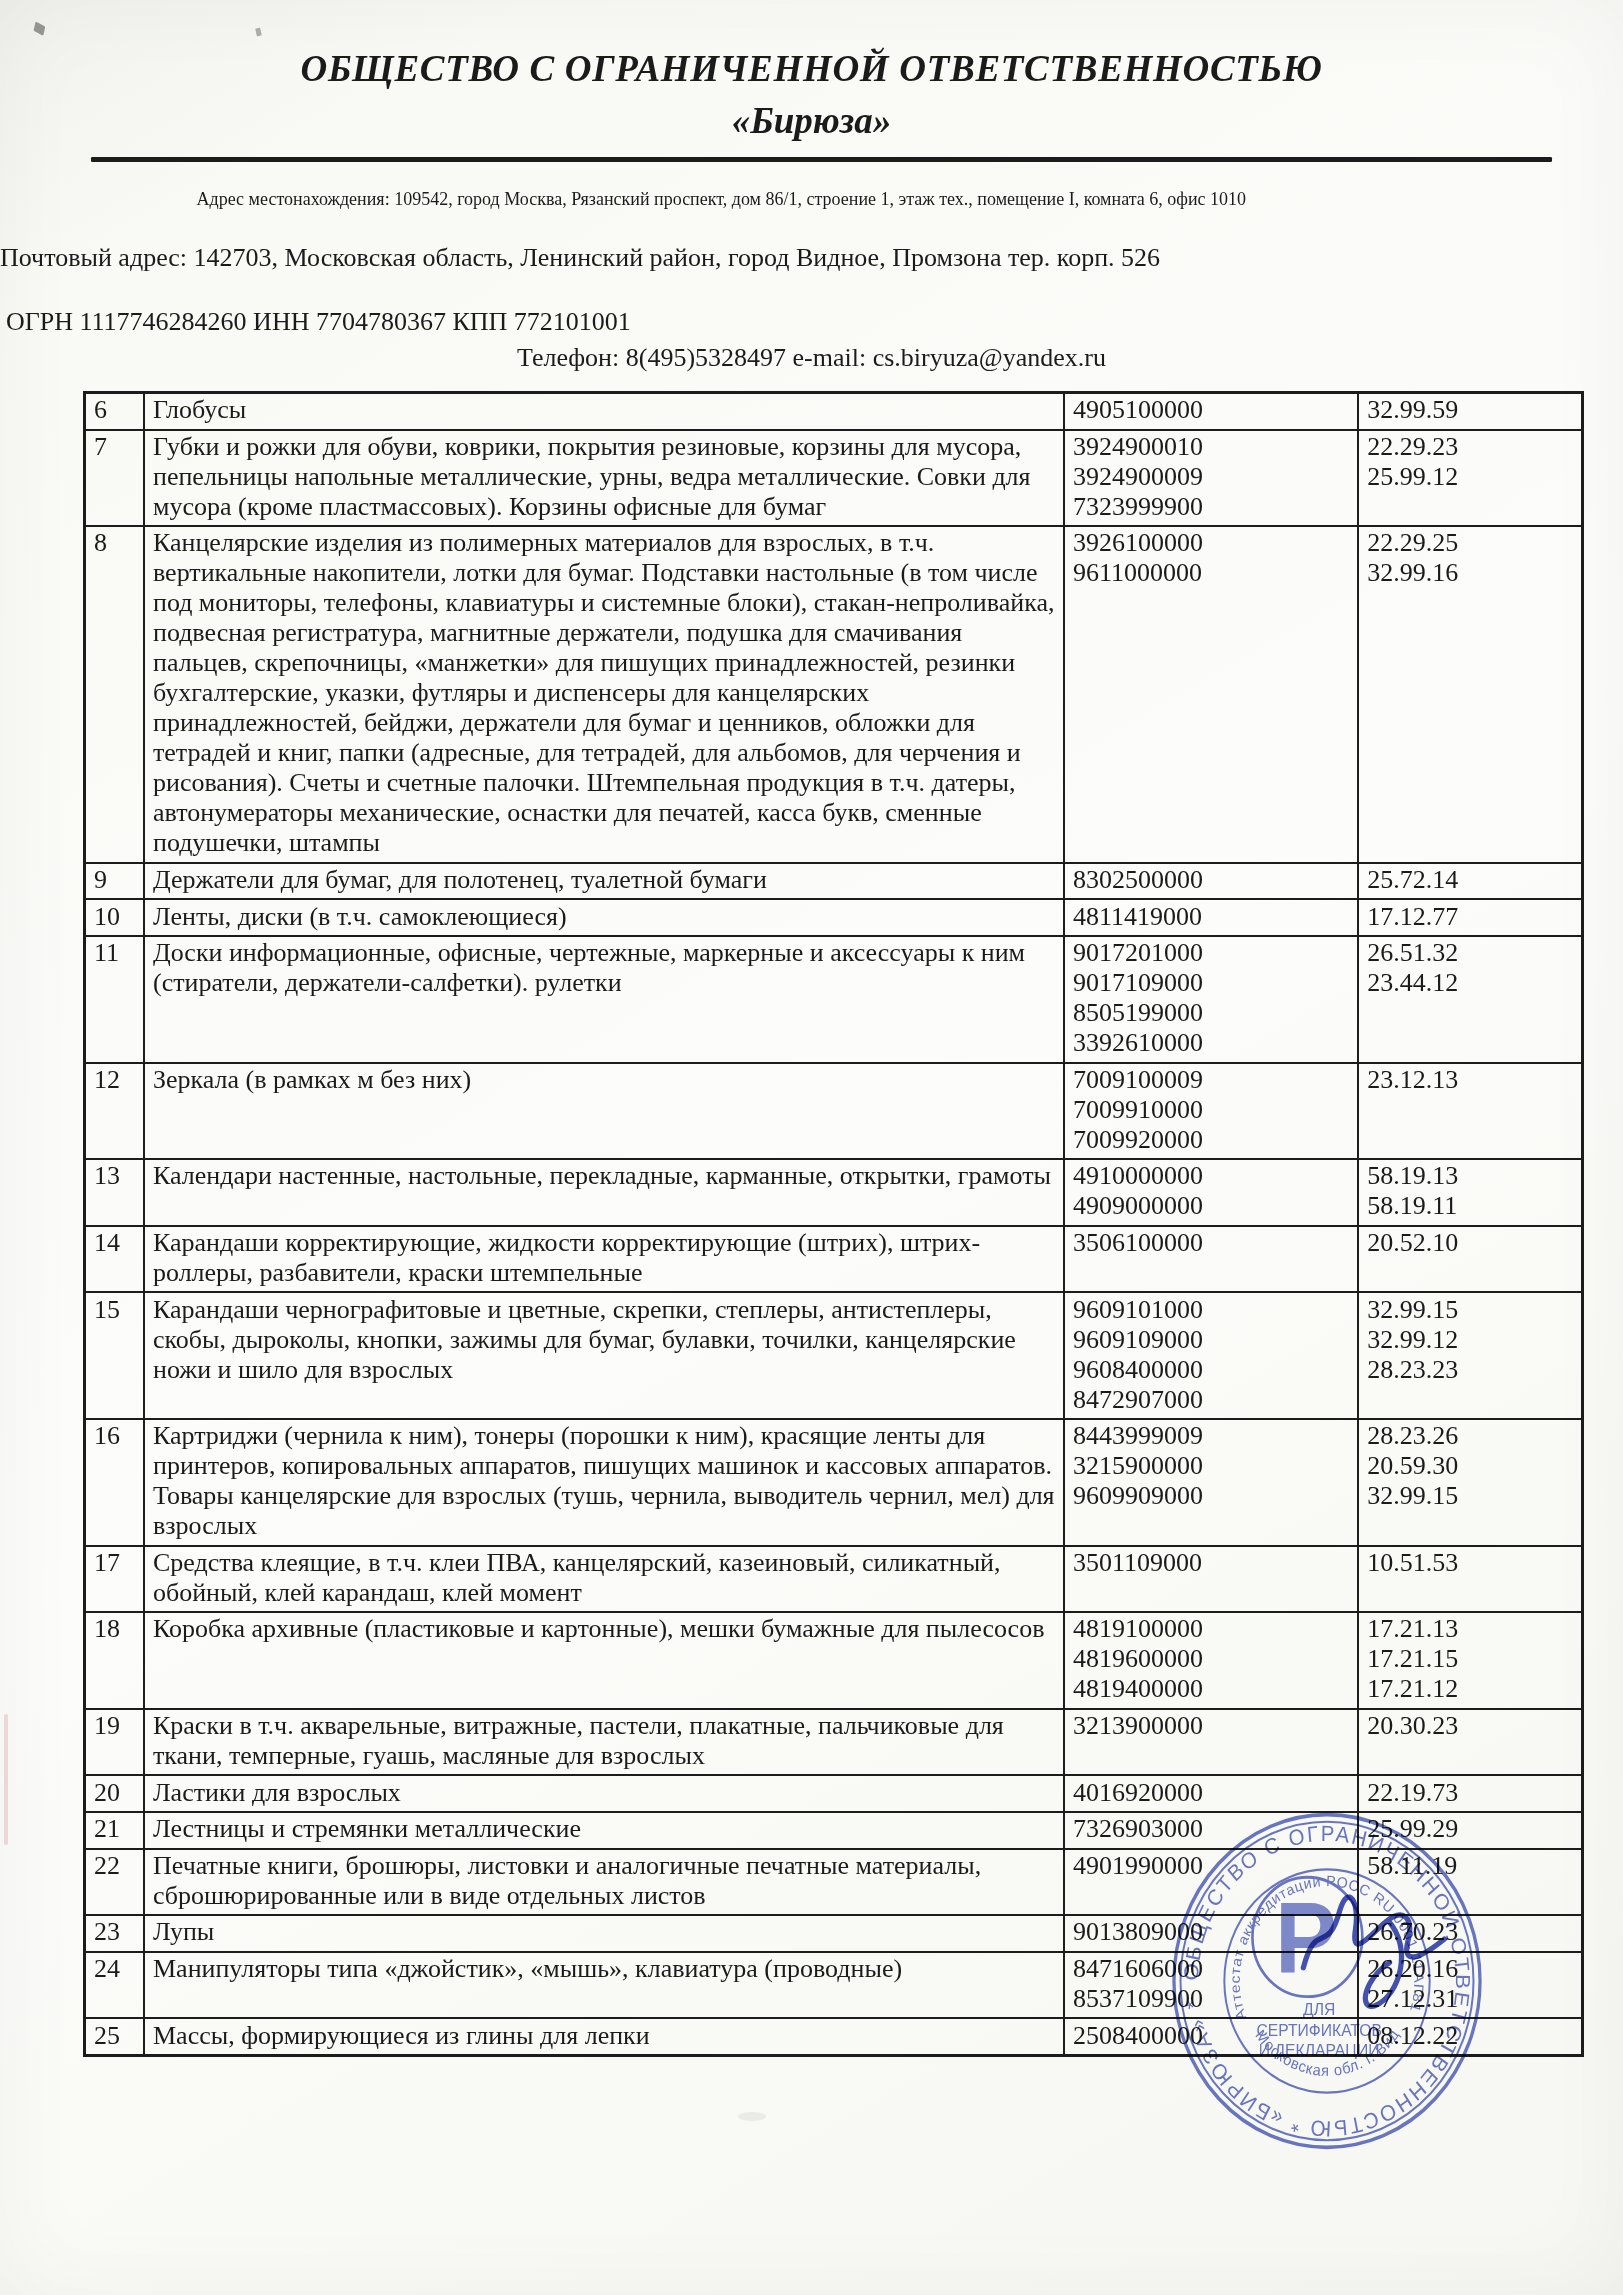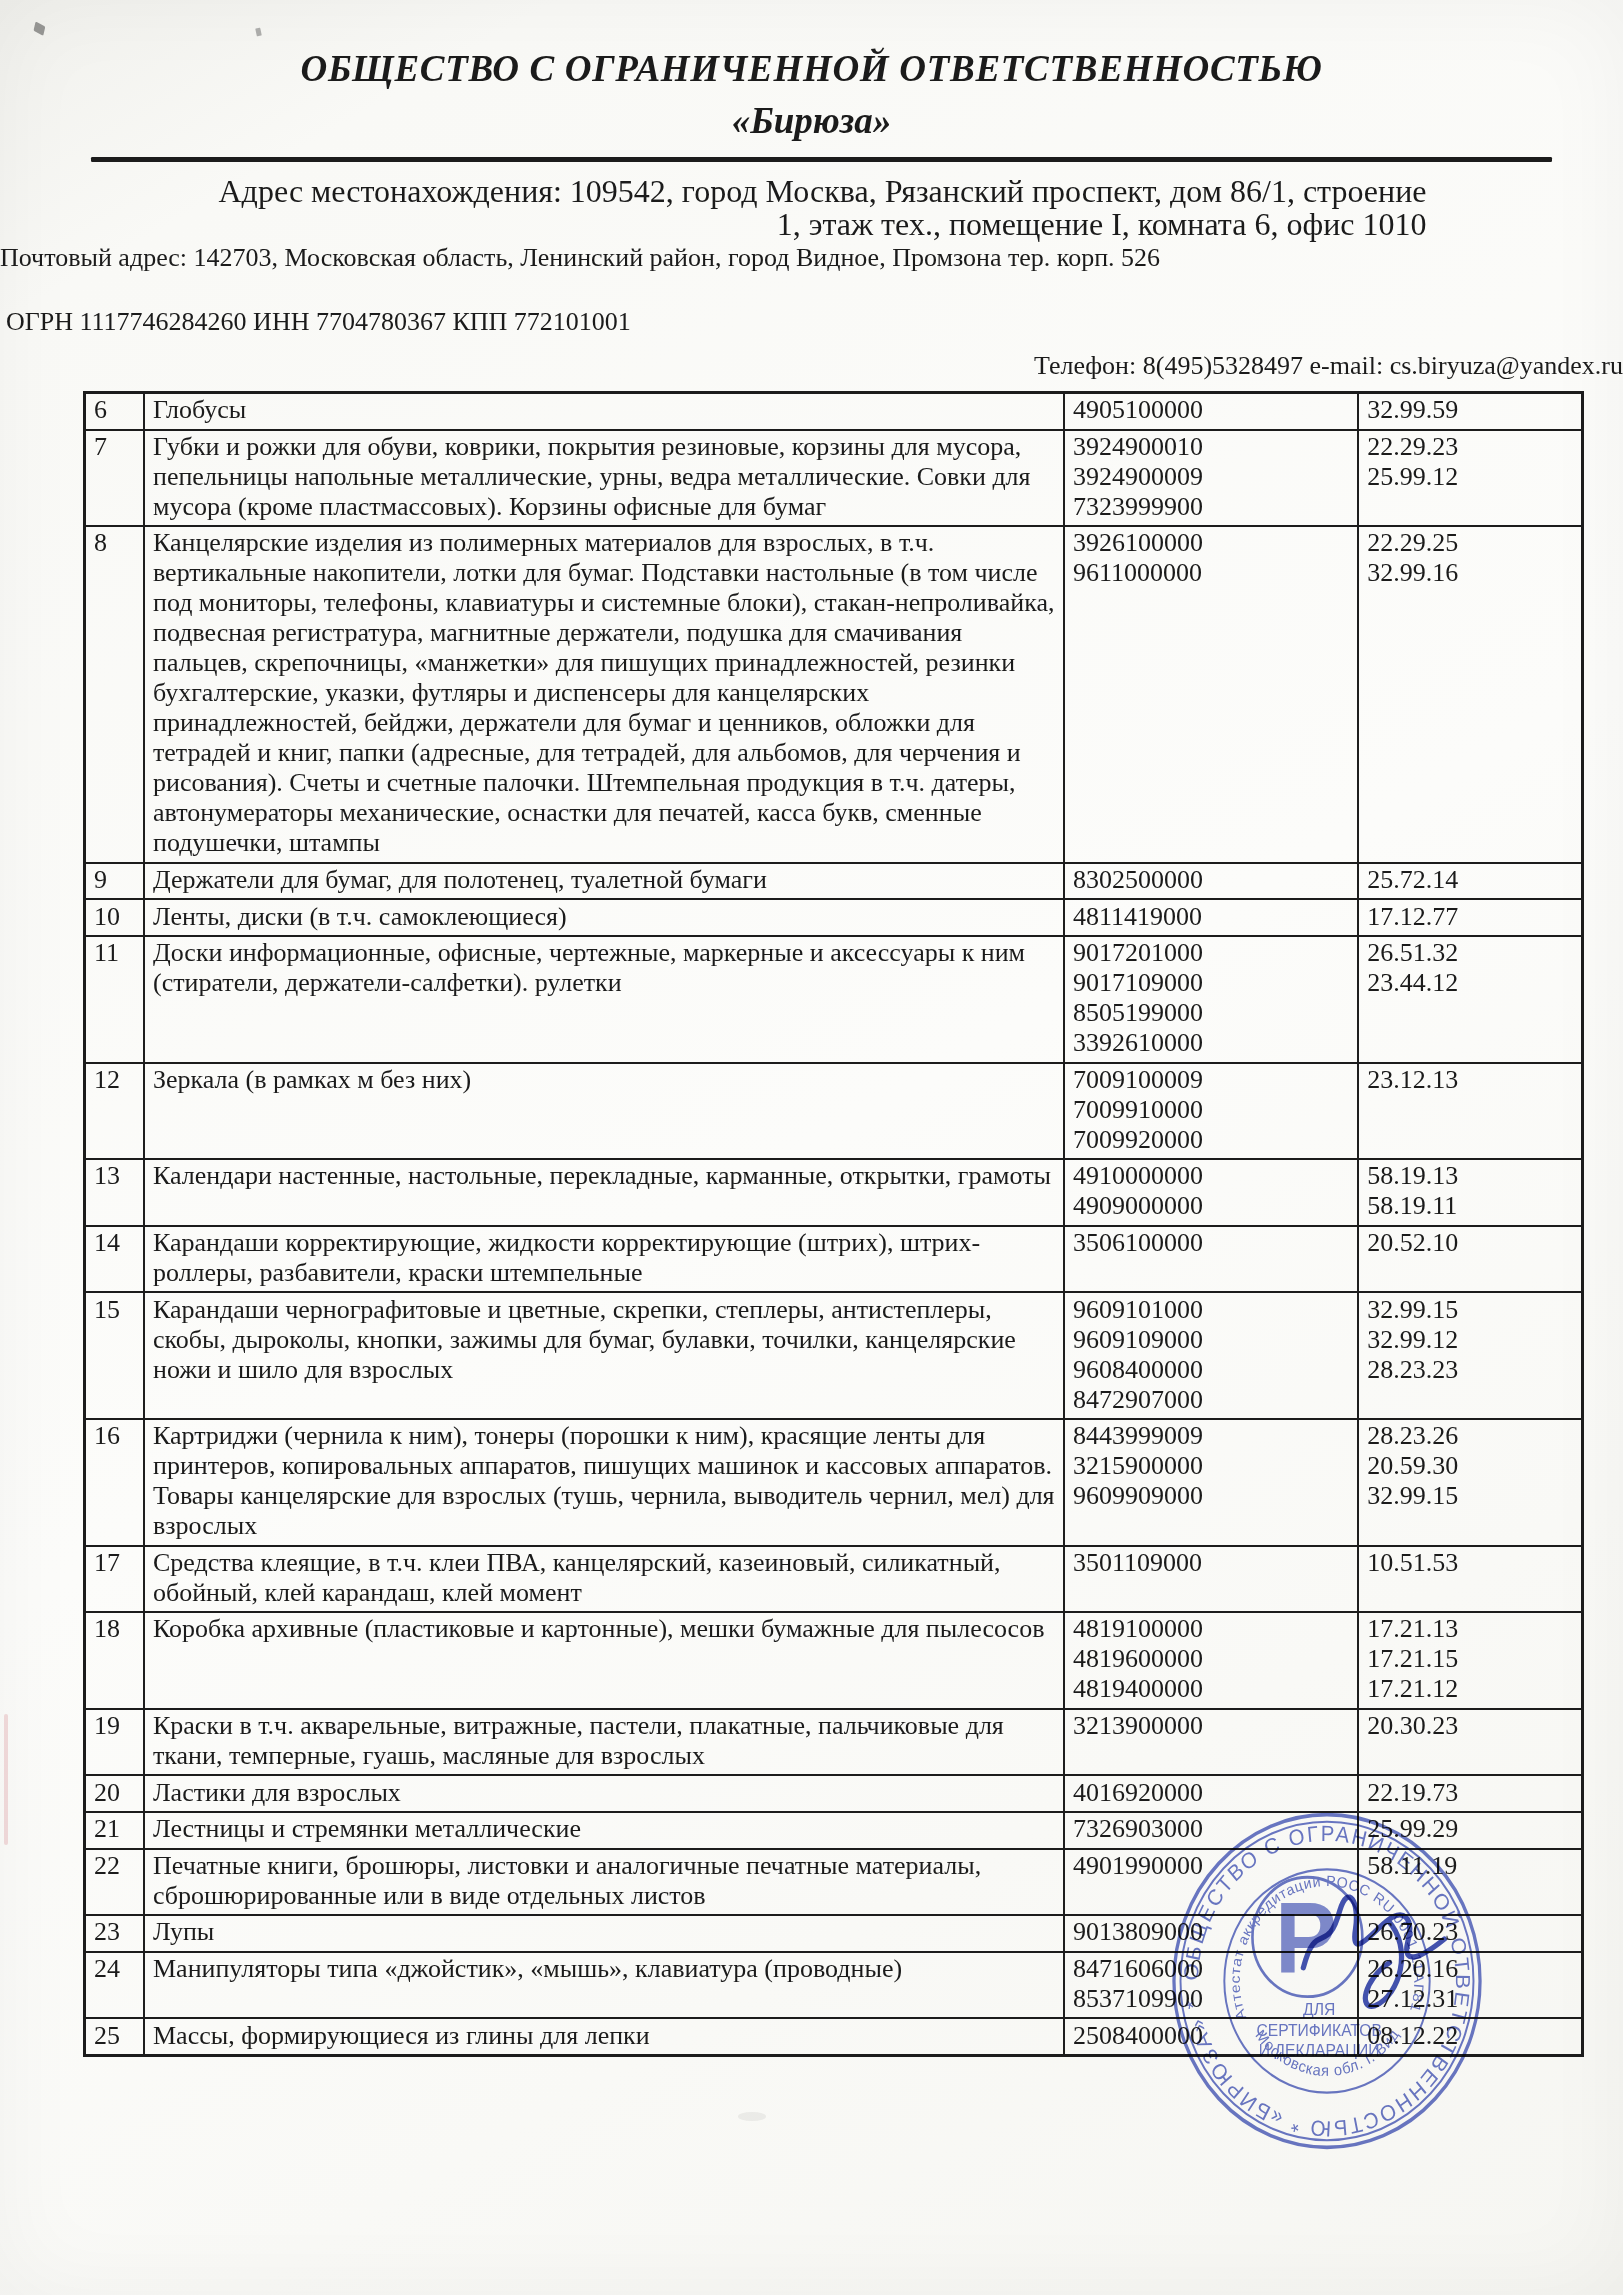--- a/index.html
+++ b/index.html
@@ -21,34 +21,34 @@
   }
   .hdr-subtitle{
     position:absolute;top:99px;left:0;width:100%;
     text-align:center;font-size:37px;font-weight:bold;font-style:italic;
   }
   .hdr-divider{
     position:absolute;top:157px;left:91px;width:1461px;height:4.6px;
     background:#1c1c1c;border-radius:1.3px;
   }
   .hdr-address{
-    position:absolute;top:175px;left:50%;transform:translateX(-50%);
-    width:1230px;text-align:right;font-size:32px;line-height:33px;
+    position:absolute;top:183px;left:50%;transform:translateX(-50%);
+    width:1230px;text-align:left;font-size:18px;line-height:33px;
   }
   .hdr-postal{
     position:absolute;top:241px;left:0;width:100%;
     font-size:26px;line-height:33px;
   }
   .hdr-reg{
     position:absolute;top:305px;left:0;width:100%;
     font-size:26px;line-height:33px;padding-left:6px;
   }
   .hdr-contacts{
     position:absolute;top:341px;left:0;width:100%;
-    text-align:right;font-size:26px;line-height:33px;margin-top:8px;
+    text-align:center;font-size:26px;line-height:33px;
   }
   
   table.products{
     position:absolute;top:391px;left:83px;
     width:1438px;table-layout:fixed;
     border-collapse:collapse;
     border:3.3px solid #1c1c1c;
     font-size:26px;line-height:30px;
   }
   table.products td{

